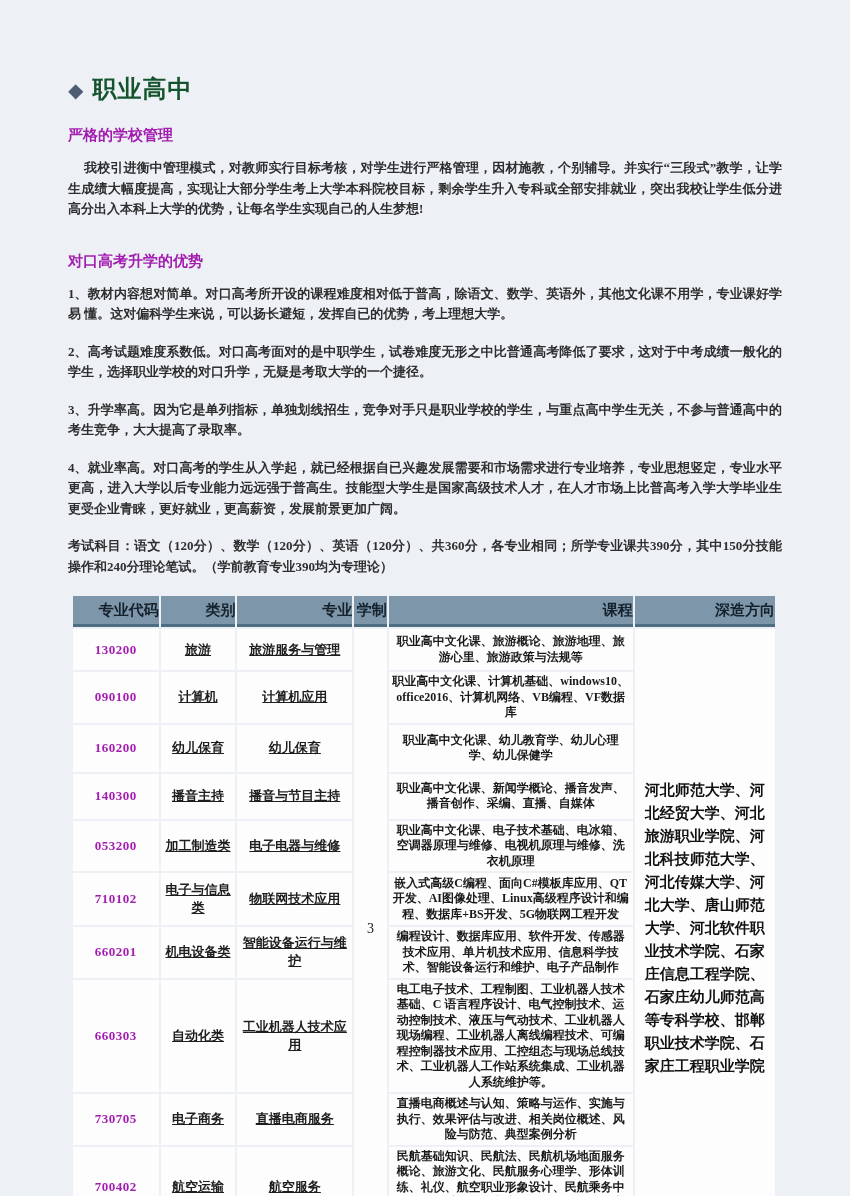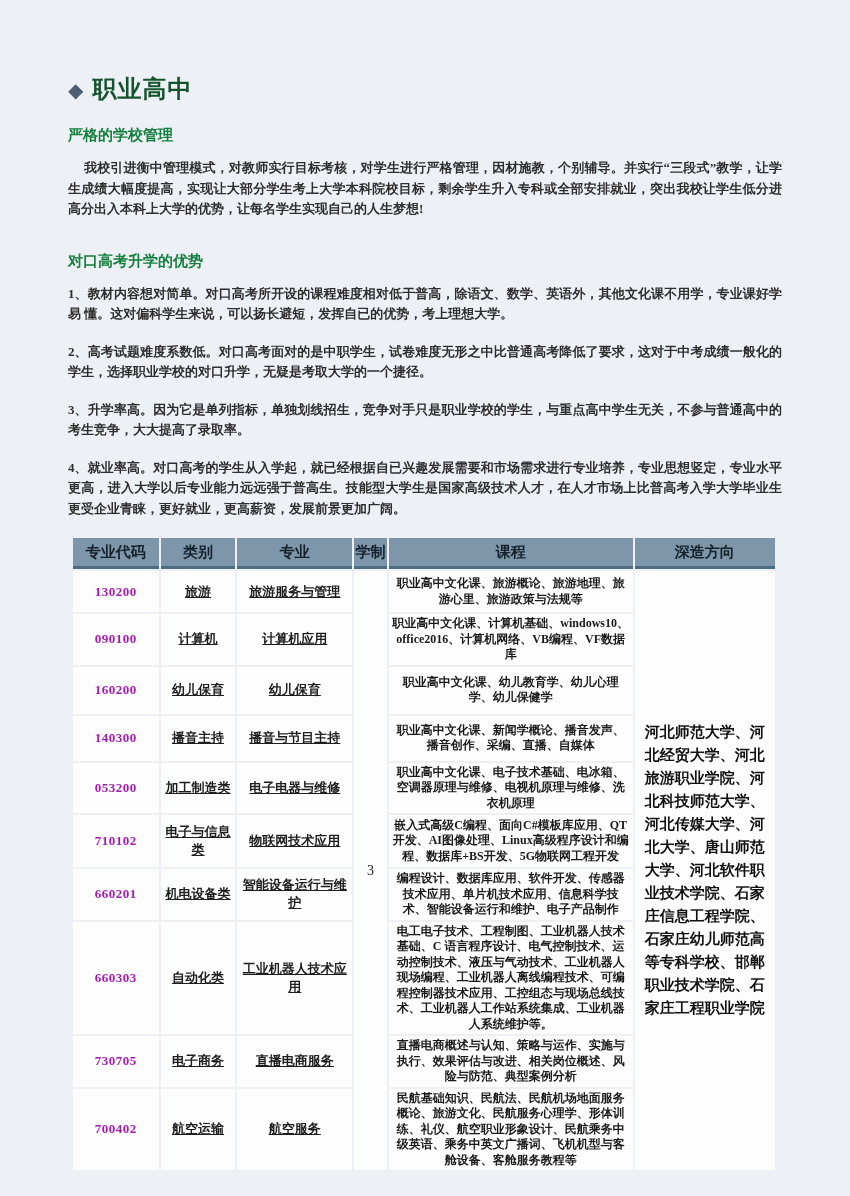--- a/index.html
+++ b/index.html
@@ -22,42 +22,42 @@
   .diamond{
     font-size:20px;line-height:1;color:#4e5d74;
     transform:translateY(1px);
   }
   .page-title{
     font-size:24px;font-weight:700;color:#14532d;
     letter-spacing:1px;
   }
   
   .sec-heading{
-    font-size:15px;font-weight:700;color:#15803d;
+    font-size:15px;font-weight:700;color:#a21caf;
     margin:0 0 13px 0;
   }
   .sec-heading.adv{margin-top:32px;}
   p.body-par{
     font-size:13px;font-weight:700;color:#2e2e2e;
     line-height:20.5px;margin:0 0 17px 0;
     text-align:justify;
   }
   p.body-par.indent{text-indent:16px;}
   
   table.majors{
     border-collapse:separate;border-spacing:2px;
     width:706px;table-layout:fixed;
     margin-top:11px;margin-left:3px;
   }
   table.majors th{
     background:#7e96a9;
     color:#14222e;font-size:15px;font-weight:700;
     height:24px;padding:2px 0;
     border-bottom:3px solid #4d6d83;
-    white-space:nowrap;overflow:visible;
+    white-space:nowrap;overflow:visible;text-align:right;
   }
   table.majors td{
     background:#fdfdfe;
     text-align:center;vertical-align:middle;
     padding:2px 3px;
   }
   td.code{font-size:13px;font-weight:700;color:#a21caf;letter-spacing:.5px;}
   td.cat, td.major{font-size:13px;font-weight:700;color:#1e1e1e;text-decoration:underline;}
   td.duration{font-size:14px;font-weight:400;color:#1e1e1e;}
   td.courses{font-size:12px;font-weight:700;color:#1a1a1a;line-height:15.5px;}
@@ -74,20 +74,21 @@
   </div>
 
   <div class="sec-heading">严格的学校管理</div>
   <p class="body-par indent">我校引进衡中管理模式，对教师实行目标考核，对学生进行严格管理，因材施教，个别辅导。并实行“三段式”教学，让学生成绩大幅度提高，实现让大部分学生考上大学本科院校目标，剩余学生升入专科或全部安排就业，突出我校让学生低分进高分出入本科上大学的优势，让每名学生实现自己的人生梦想!</p>
 
   <div class="sec-heading adv">对口高考升学的优势</div>
   <p class="body-par" style="">1、教材内容想对简单。对口高考所开设的课程难度相对低于普高，除语文、数学、英语外，其他文化课不用学，专业课好学易 懂。这对偏科学生来说，可以扬长避短，发挥自已的优势，考上理想大学。</p>
   <p class="body-par">2、高考试题难度系数低。对口高考面对的是中职学生，试卷难度无形之中比普通高考降低了要求，这对于中考成绩一般化的学生，选择职业学校的对口升学，无疑是考取大学的一个捷径。</p>
   <p class="body-par">3、升学率高。因为它是单列指标，单独划线招生，竞争对手只是职业学校的学生，与重点高中学生无关，不参与普通高中的考生竞争，大大提高了录取率。</p>
   <p class="body-par">4、就业率高。对口高考的学生从入学起，就已经根据自已兴趣发展需要和市场需求进行专业培养，专业思想竖定，专业水平更高，进入大学以后专业能力远远强于普高生。技能型大学生是国家高级技术人才，在人才市场上比普高考入学大学毕业生更受企业青睐，更好就业，更高薪资，发展前景更加广阔。</p>
+  <p class="body-par">考试科目：语文（120分）、数学（120分）、英语（120分）、共360分，各专业相同；所学专业课共390分，其中150分技能操作和240分理论笔试。（学前教育专业390均为专理论）</p>
 
   <table class="majors">
     <colgroup>
       <col style="width:85px">
         <col style="width:74px">
         <col style="width:114px">
       <col style="width:32px">
         <col style="width:242px">
         <col style="width:139px">
     </colgroup>

